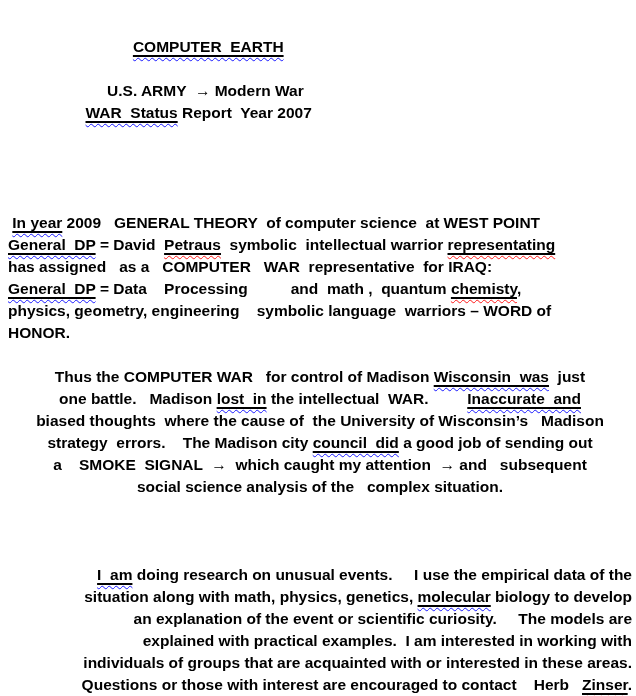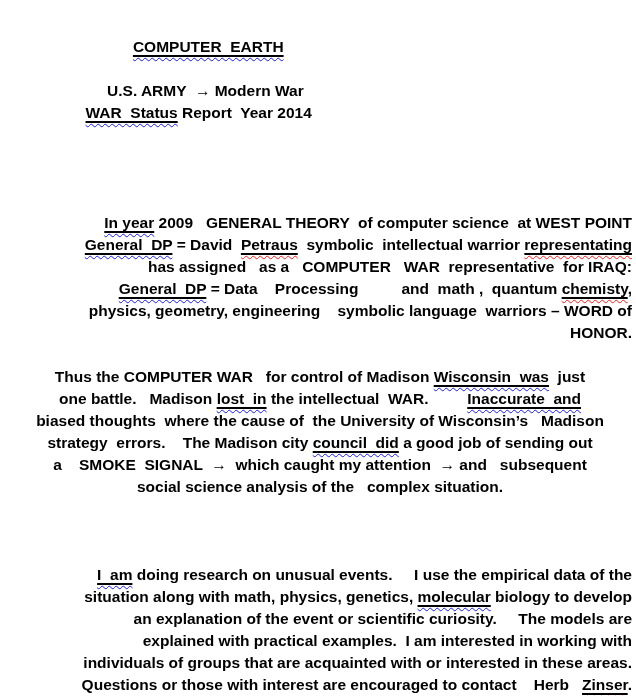--- a/index.html
+++ b/index.html
@@ -37,35 +37,35 @@
     text-decoration-line: underline;
     text-decoration-style: wavy;
     text-decoration-thickness: 1px;
     text-underline-offset: 5px;
   }
   .sq-blue { text-decoration-color: #1a1aff; }
   .sq-red  { text-decoration-color: #ff1a1a; }
 
   
   #blk-subtitle { margin-top: 22px; }
-  #blk-para-1   { margin-top: 88px; text-align: right; }
+  #blk-para-1   { margin-top: 88px; }
   #blk-para-2   { margin-top: 22px; text-align: center; }
   #blk-para-3   { margin-top: 66px; text-align: right; }
 </style>
 </head>
 <body>
 
 <div class="page">
   <div id="doc">
       <div class="block" id="blk-title">
         <div class="line"><span class="plain">                             </span><span class="ul"><span class="sq sq-blue">COMPUTER  EARTH</span></span></div>
       </div>
       <div class="block" id="blk-subtitle">
         <div class="line"><span class="plain">                       U.S. ARMY  → Modern War</span></div>
-        <div class="line"><span class="plain">                  </span><span class="ul"><span class="sq sq-blue">WAR  Status</span></span><span class="plain"> Report  Year 2014</span></div>
+        <div class="line"><span class="plain">                  </span><span class="ul"><span class="sq sq-blue">WAR  Status</span></span><span class="plain"> Report  Year 2007</span></div>
       </div>
       <div class="block" id="blk-para-1">
         <div class="line"><span class="plain"> </span><span class="ul"><span class="sq sq-blue">In year</span></span><span class="plain"> 2009   GENERAL THEORY  of computer science  at WEST POINT</span></div>
         <div class="line"><span class="ul"><span class="sq sq-blue">General  DP</span></span><span class="plain"> = David  </span><span class="ul"><span class="sq sq-red">Petraus</span></span><span class="plain">  symbolic  intellectual warrior </span><span class="ul"><span class="sq sq-red">representating</span></span></div>
         <div class="line"><span class="plain">has assigned   as a   COMPUTER   WAR  representative  for IRAQ:</span></div>
         <div class="line"><span class="ul"><span class="sq sq-blue">General  DP</span></span><span class="plain"> = Data    Processing          and  math ,  quantum </span><span class="ul"><span class="sq sq-red">chemisty</span></span><span class="plain">,</span></div>
         <div class="line"><span class="plain">physics, geometry, engineering    symbolic language  warriors – WORD of</span></div>
         <div class="line"><span class="plain">HONOR.</span></div>
       </div>
       <div class="block" id="blk-para-2">

